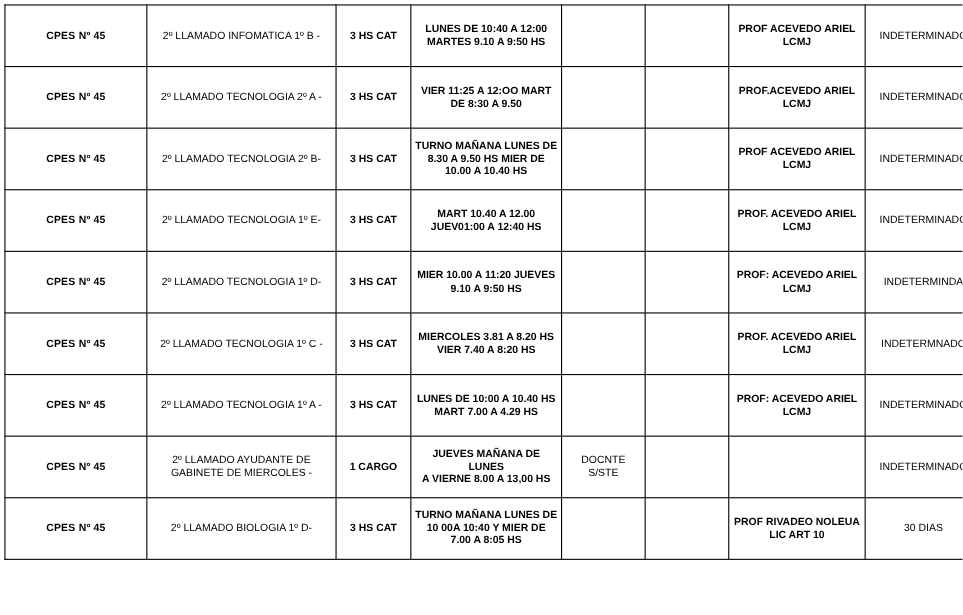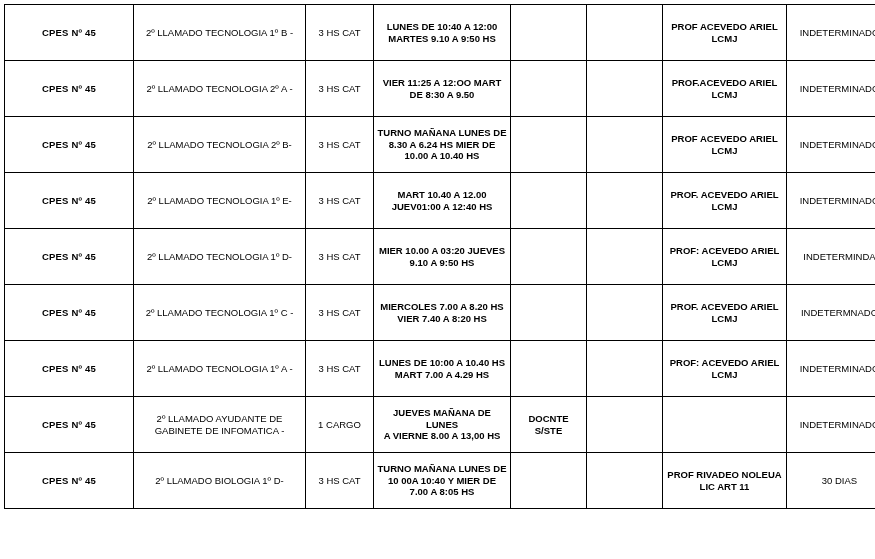--- a/index.html
+++ b/index.html
@@ -40,27 +40,27 @@
   td.c-school {
     font-weight: bold;
     font-size: 11px;
     letter-spacing: 0.2px;
   }
   td.c-position {
     font-size: 9.5px;
   }
   td.c-load {
     font-size: 9.5px;
+    font-weight: bold;
   }
   td.c-schedule {
     font-size: 9.5px;
   }
   td.c-note {
     font-size: 9.5px;
-    font-weight: bold;
   }
   td.c-empty {
     font-size: 9.5px;
   }
   td.c-teacher {
     font-size: 9.5px;
   }
   td.c-duration {
     font-size: 9.5px;
   }
@@ -80,21 +80,21 @@
       <col style="width:68px">
       <col style="width:137px">
       <col style="width:76px">
       <col style="width:76px">
       <col style="width:124px">
       <col style="width:106px">
     </colgroup>
     <tbody>
         <tr>
           <td class="c-school">CPES Nº 45</td>
-          <td class="c-position">2º LLAMADO TECNOLOGIA 1º B -</td>
+          <td class="c-position">2º LLAMADO INFOMATICA 1º B -</td>
           <td class="c-load">3 HS CAT</td>
           <td class="c-schedule">
             <span class="cell-line">LUNES DE 10:40 A 12:00</span>
             <span class="cell-line">MARTES 9.10 A 9:50 HS</span>
           </td>
           <td class="c-note"></td>
           <td class="c-empty"></td>
           <td class="c-teacher">
             <span class="cell-line">PROF ACEVEDO ARIEL</span>
             <span class="cell-line">LCMJ</span>
@@ -116,21 +116,21 @@
             <span class="cell-line">LCMJ</span>
           </td>
           <td class="c-duration">INDETERMINADO</td>
         </tr>
         <tr>
           <td class="c-school">CPES Nº 45</td>
           <td class="c-position">2º LLAMADO TECNOLOGIA 2º B-</td>
           <td class="c-load">3 HS CAT</td>
           <td class="c-schedule">
             <span class="cell-line">TURNO MAÑANA LUNES DE</span>
-            <span class="cell-line">8.30 A 6.24 HS MIER DE</span>
+            <span class="cell-line">8.30 A 9.50 HS MIER DE</span>
             <span class="cell-line">10.00 A 10.40 HS</span>
           </td>
           <td class="c-note"></td>
           <td class="c-empty"></td>
           <td class="c-teacher">
             <span class="cell-line">PROF ACEVEDO ARIEL</span>
             <span class="cell-line">LCMJ</span>
           </td>
           <td class="c-duration">INDETERMINADO</td>
         </tr>
@@ -148,37 +148,37 @@
             <span class="cell-line">PROF. ACEVEDO ARIEL</span>
             <span class="cell-line">LCMJ</span>
           </td>
           <td class="c-duration">INDETERMINADO</td>
         </tr>
         <tr>
           <td class="c-school">CPES Nº 45</td>
           <td class="c-position">2º LLAMADO TECNOLOGIA 1º D-</td>
           <td class="c-load">3 HS CAT</td>
           <td class="c-schedule">
-            <span class="cell-line">MIER 10.00 A 03:20 JUEVES</span>
+            <span class="cell-line">MIER 10.00 A 11:20 JUEVES</span>
             <span class="cell-line">9.10 A 9:50 HS</span>
           </td>
           <td class="c-note"></td>
           <td class="c-empty"></td>
           <td class="c-teacher">
             <span class="cell-line">PROF: ACEVEDO ARIEL</span>
             <span class="cell-line">LCMJ</span>
           </td>
           <td class="c-duration">INDETERMINDA</td>
         </tr>
         <tr>
           <td class="c-school">CPES Nº 45</td>
           <td class="c-position">2º LLAMADO TECNOLOGIA 1º C -</td>
           <td class="c-load">3 HS CAT</td>
           <td class="c-schedule">
-            <span class="cell-line">MIERCOLES 7.00 A 8.20 HS</span>
+            <span class="cell-line">MIERCOLES 3.81 A 8.20 HS</span>
             <span class="cell-line">VIER 7.40 A 8:20 HS</span>
           </td>
           <td class="c-note"></td>
           <td class="c-empty"></td>
           <td class="c-teacher">
             <span class="cell-line">PROF. ACEVEDO ARIEL</span>
             <span class="cell-line">LCMJ</span>
           </td>
           <td class="c-duration">INDETERMNADO</td>
         </tr>
@@ -193,21 +193,21 @@
           <td class="c-note"></td>
           <td class="c-empty"></td>
           <td class="c-teacher">
             <span class="cell-line">PROF: ACEVEDO ARIEL</span>
             <span class="cell-line">LCMJ</span>
           </td>
           <td class="c-duration">INDETERMINADO</td>
         </tr>
         <tr>
           <td class="c-school">CPES Nº 45</td>
-          <td class="c-position">2º LLAMADO  AYUDANTE DE GABINETE DE INFOMATICA -</td>
+          <td class="c-position">2º LLAMADO  AYUDANTE DE GABINETE DE MIERCOLES -</td>
           <td class="c-load">1 CARGO</td>
           <td class="c-schedule">
             <span class="cell-line">JUEVES MAÑANA  DE LUNES</span>
             <span class="cell-line">A VIERNE 8.00 A 13,00 HS</span>
           </td>
           <td class="c-note">DOCNTE S/STE</td>
           <td class="c-empty"></td>
           <td class="c-teacher">
             <span class="cell-line"></span>
           </td>
@@ -219,19 +219,19 @@
           <td class="c-load">3 HS CAT</td>
           <td class="c-schedule">
             <span class="cell-line">TURNO MAÑANA LUNES DE</span>
             <span class="cell-line">10 00A 10:40 Y MIER DE</span>
             <span class="cell-line">7.00 A 8:05 HS</span>
           </td>
           <td class="c-note"></td>
           <td class="c-empty"></td>
           <td class="c-teacher">
             <span class="cell-line">PROF RIVADEO NOLEUA</span>
-            <span class="cell-line">LIC ART 11</span>
+            <span class="cell-line">LIC ART 10</span>
           </td>
           <td class="c-duration">30 DIAS</td>
         </tr>
       </tbody>
   </table>
 </div>
 
 </body></html>

